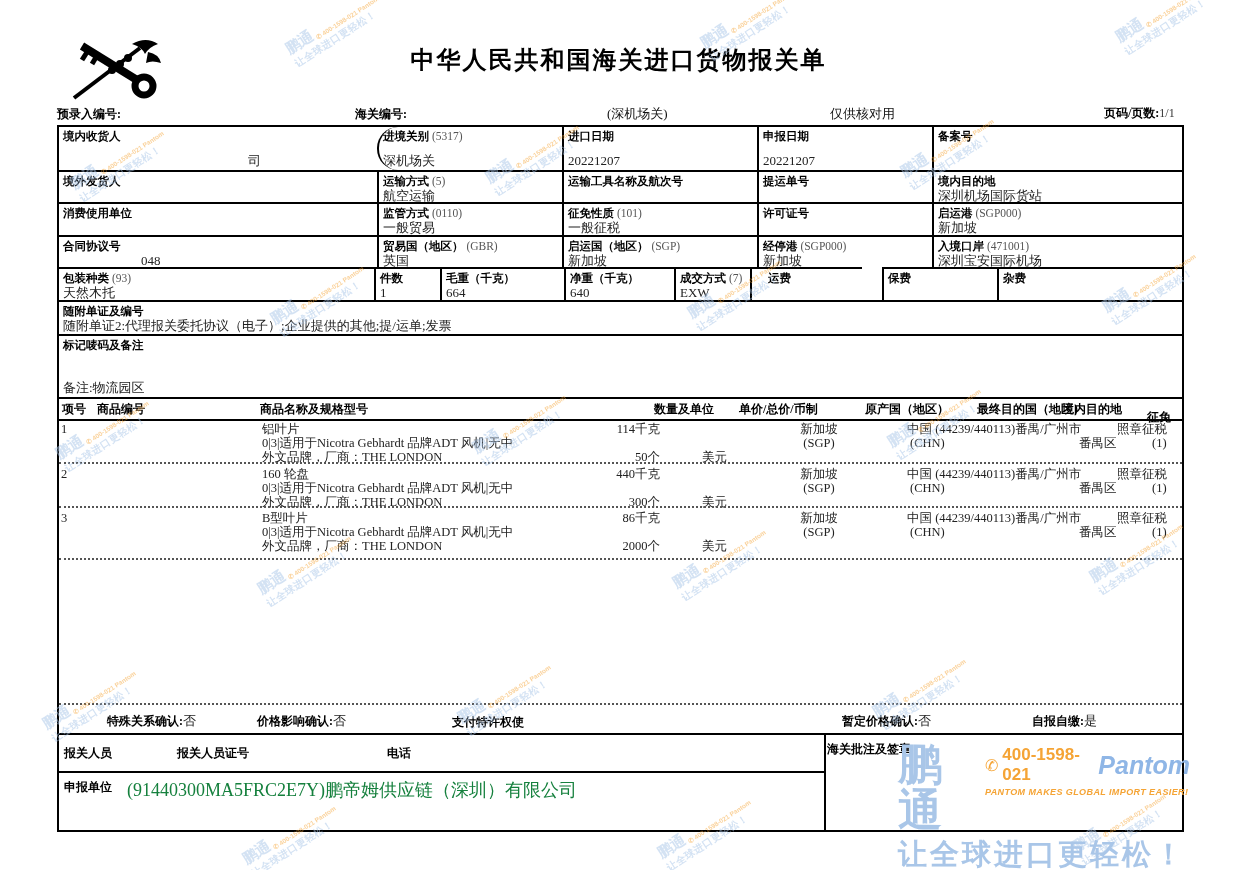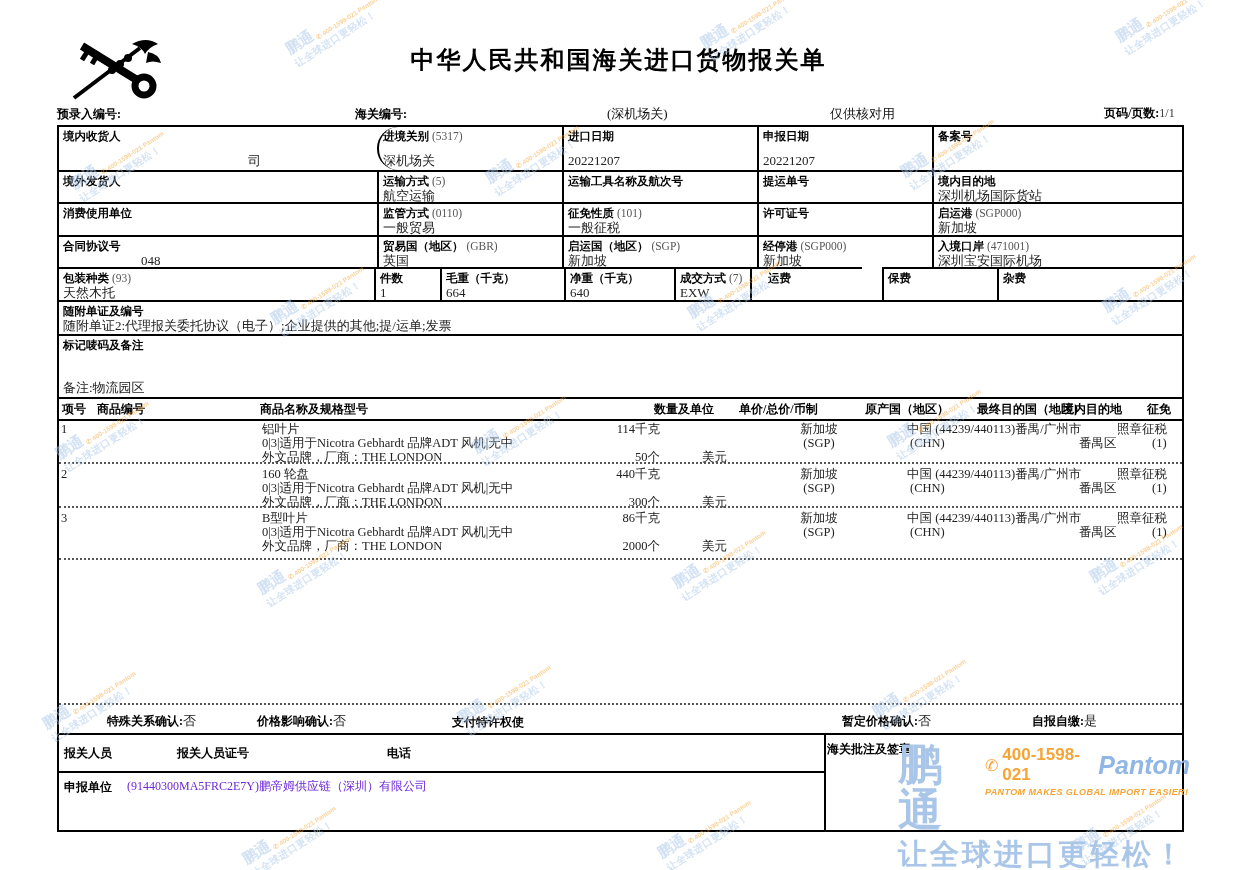--- a/index.html
+++ b/index.html
@@ -201,21 +201,21 @@
     <div class="hline" style="top:292px;"></div>
     <div id="goods-headers">
         <div class="gh" style="left: 3px;">项号</div>
         <div class="gh" style="left: 38px;">商品编号</div>
         <div class="gh" style="left: 201px;">商品名称及规格型号</div>
         <div class="gh" style="left: 595px;">数量及单位</div>
         <div class="gh" style="left: 680px;">单价/总价/币制</div>
         <div class="gh" style="left: 806px;">原产国（地区）</div>
         <div class="gh" style="left: 918px;">最终目的国（地区）</div>
         <div class="gh" style="left: 1003px;">境内目的地</div>
-        <div class="gh" style="left: 1088px;">征免</div>
+        <div class="gh" style="left: 1088px; margin-top: 8px;">征免</div>
       </div>
     <div id="goods-body">
         <div class="g" style="left: 2px; top: 295px;">1</div>
         <div class="g" style="left: 203px; top: 295px;">铝叶片</div>
         <div class="g gr" style="left: 420px; top: 295px; width: 181px;">114千克</div>
         <div class="g gc" style="left: 690px; top: 295px; width: 140px;">新加坡</div>
         <div class="g" style="left: 848px; top: 295px;"><span>中国</span> <span>(44239/440113)番禺/广州市</span></div>
         <div class="g" style="left: 1058px; top: 295px;">照章征税</div>
         <div class="g" style="left: 203px; top: 309px;">0|3|适用于Nicotra Gebhardt 品牌ADT 风机|无中</div>
         <div class="g gc" style="left: 690px; top: 309px; width: 140px;">(SGP)</div>
@@ -267,21 +267,21 @@
     <div class="confirm-lbl" style="left:198px;"><b>价格影响确认:</b><span>否</span></div>
     <div class="clip" style="left:393px;top:585px;width:74px;height:16px;"><b style="font-size:12px;white-space:nowrap;">支付特许权使</b></div>
     <div class="confirm-lbl" style="left:783px;"><b>暂定价格确认:</b><span>否</span></div>
     <div class="confirm-lbl" style="left:973px;"><b>自报自缴:</b><span>是</span></div>
 
     <div class="foot-lbl" style="left:5px;top:618px;">报关人员</div>
     <div class="foot-lbl" style="left:118px;top:618px;">报关人员证号</div>
     <div class="foot-lbl" style="left:328px;top:618px;">电话</div>
     <div class="foot-lbl" style="left:768px;top:614px;">海关批注及签章</div>
     <div class="foot-lbl" style="left:5px;top:652px;">申报单位</div>
-    <div class="abs" style="left:68px;top:651px;font-size:12px;color:#6d28d9;white-space:nowrap;">(91440300MA5FRC2E7Y)鹏帝姆供应链（深圳）有限公司</div>
+    <div class="abs" style="left:68px;top:651px;font-size:18px;color:#15803d;white-space:nowrap;">(91440300MA5FRC2E7Y)鹏帝姆供应链（深圳）有限公司</div>
   </div>
 
   <div id="brand-logo" style="z-index:6;">
     <div id="brand-row1">
       <span id="brand-cn" style="color: rgb(169, 198, 232);">鹏通</span>
       <div id="brand-right">
         <div id="brand-phone-row">
           <span style="font-size: 16px; color: rgb(245, 164, 53);">✆</span>
           <span id="brand-phone" style="color: rgb(245, 164, 53);">400-1598-021</span>
           <span id="brand-en" style="color: rgb(143, 182, 230);">Pantom</span>

